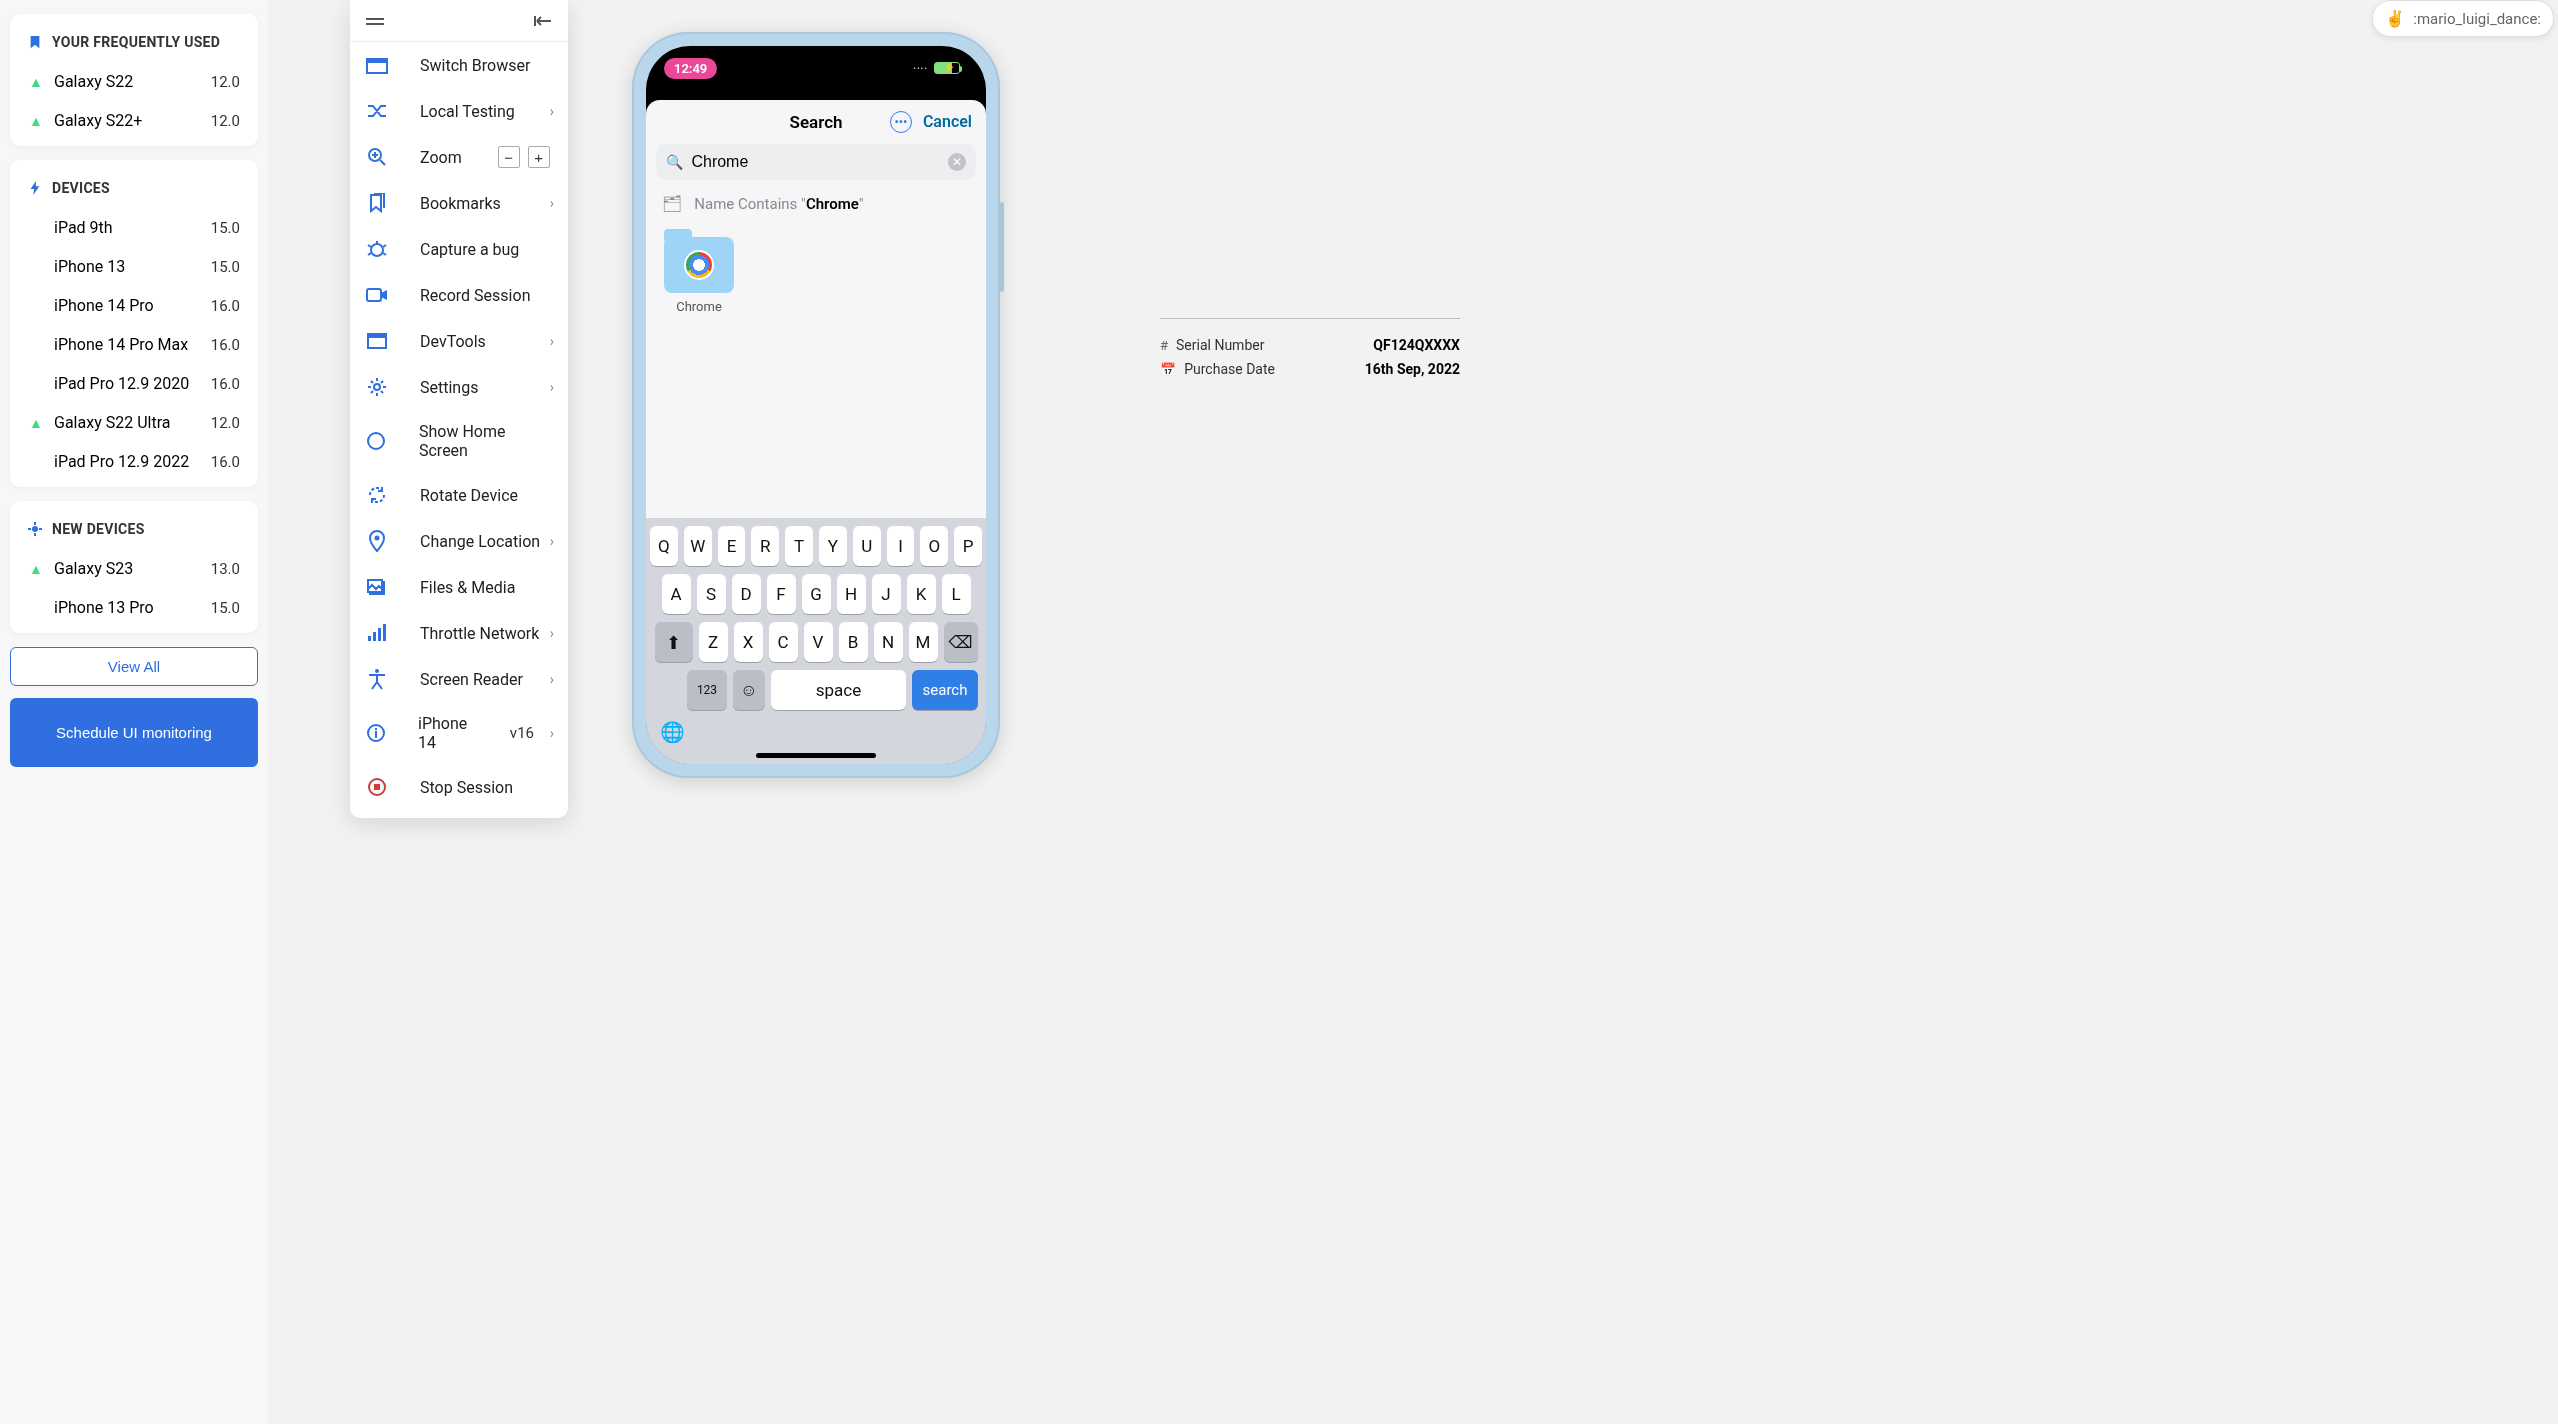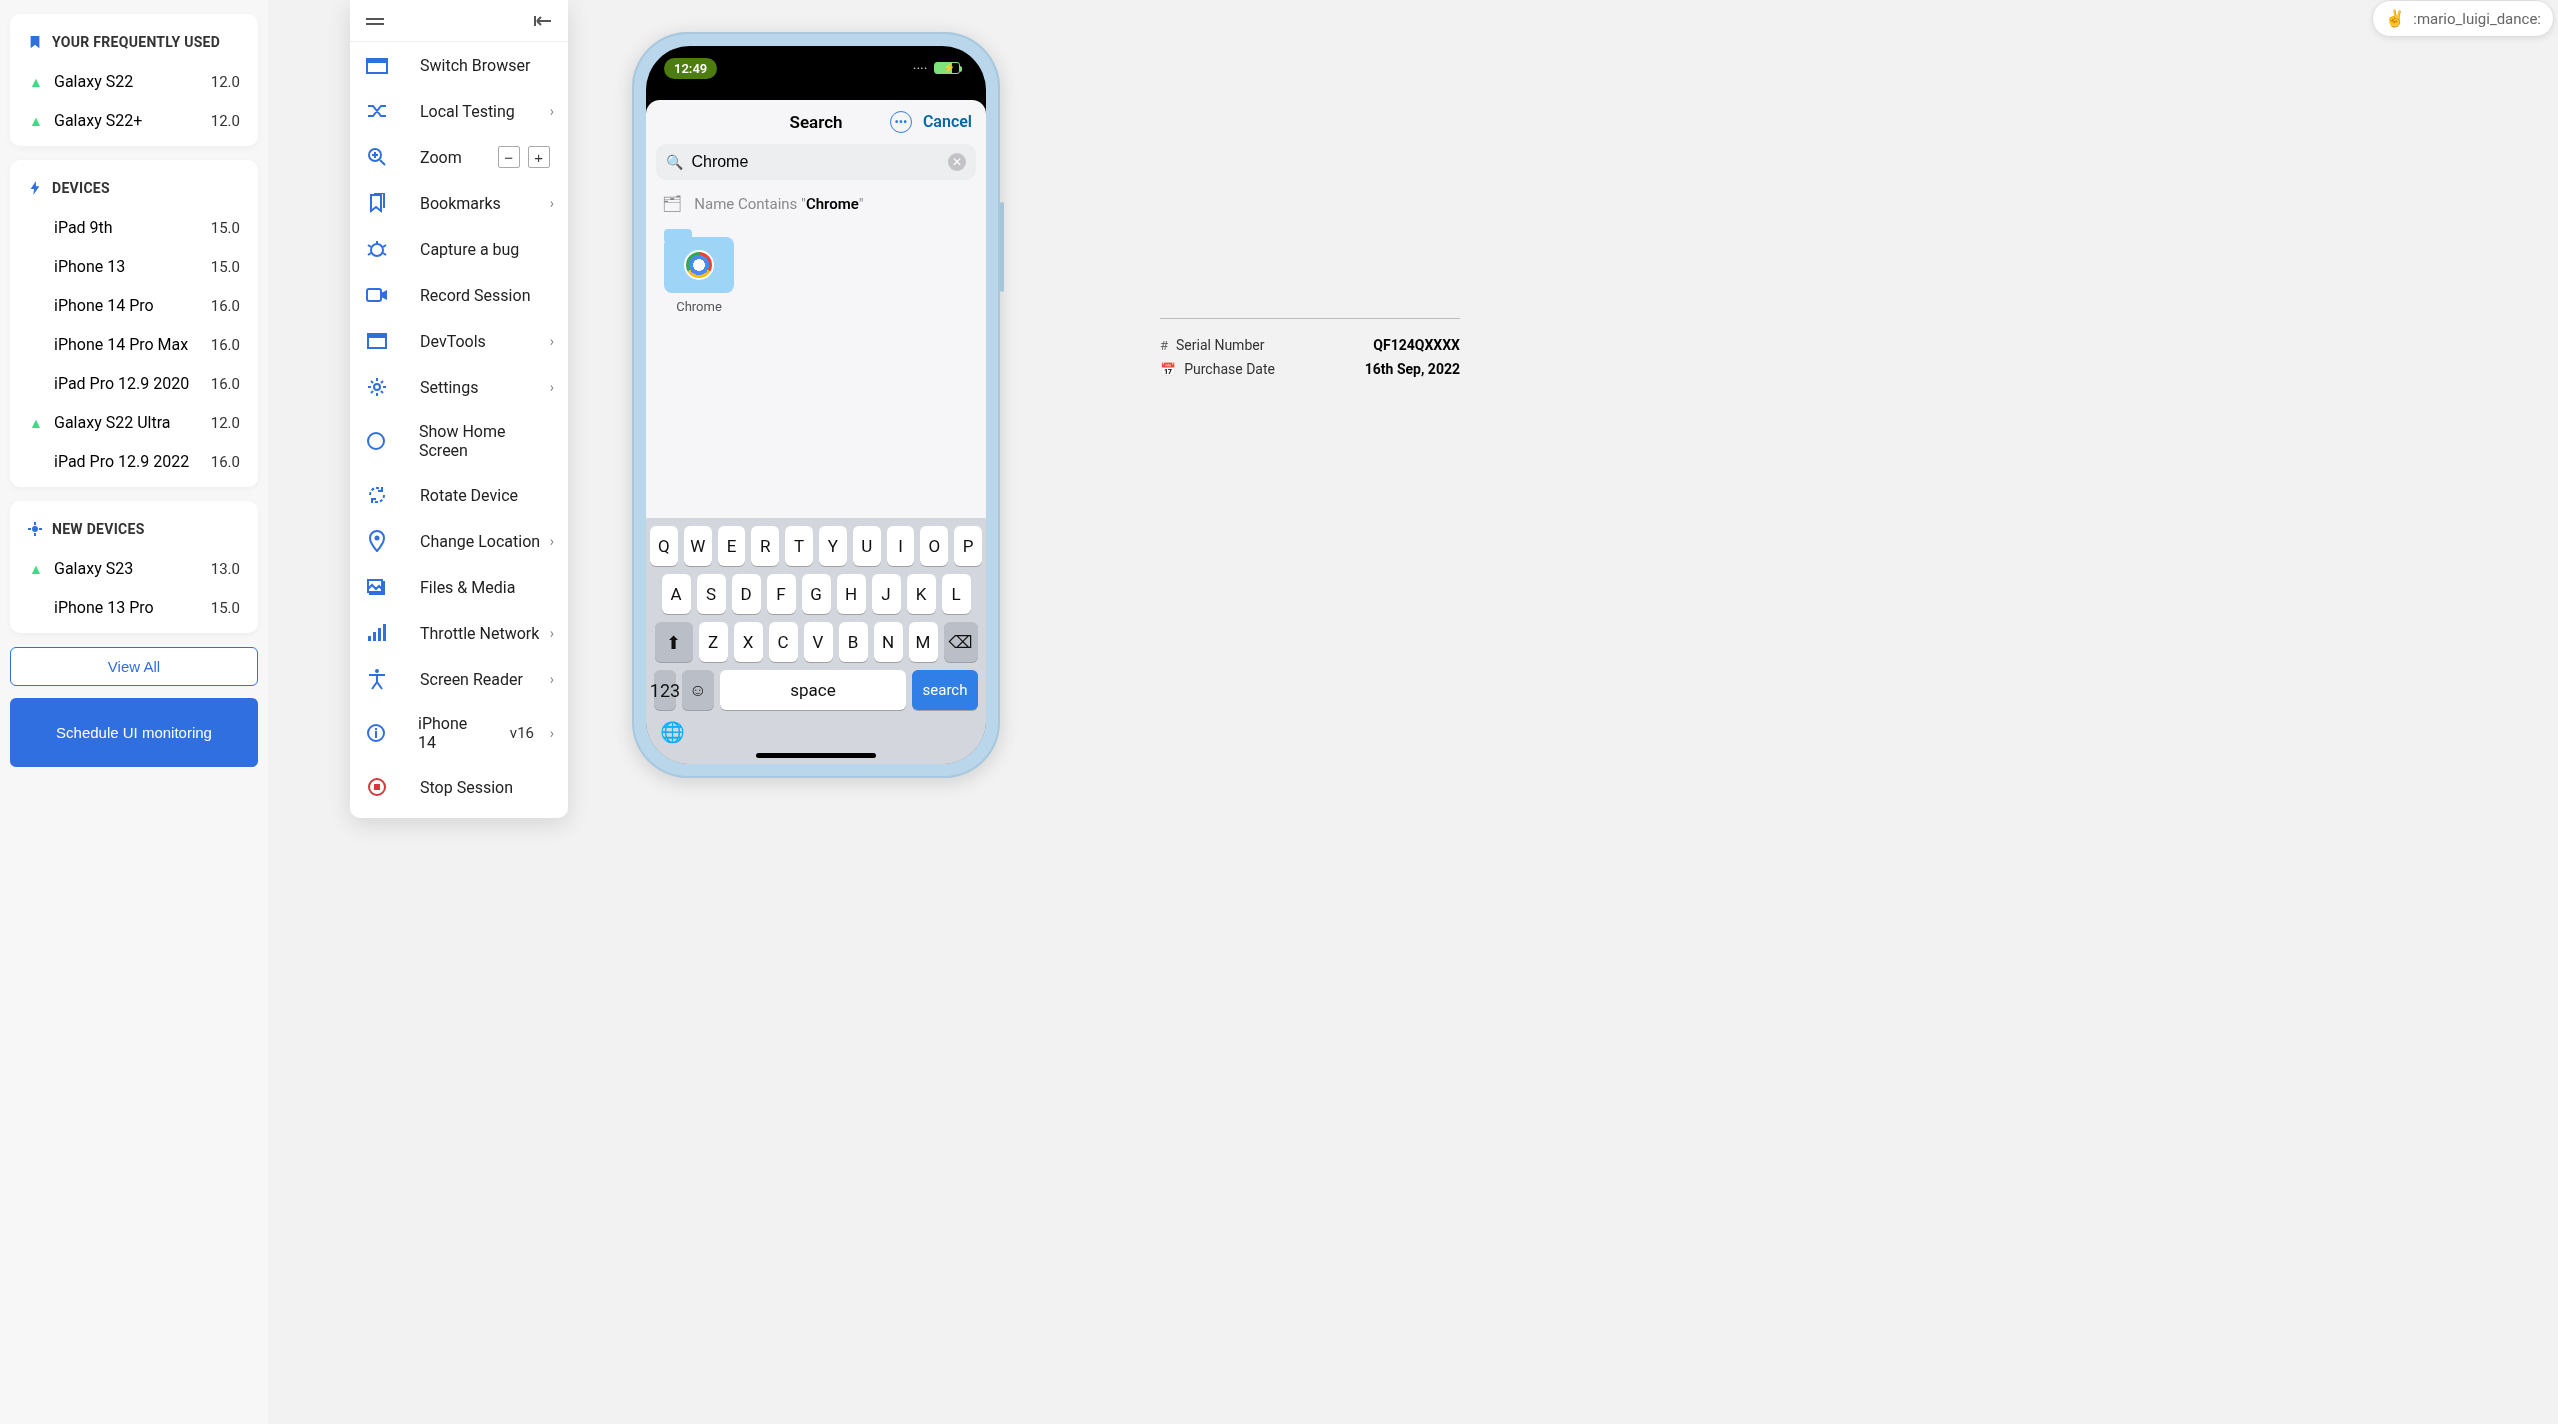--- a/index.html
+++ b/index.html
@@ -141,21 +141,21 @@
   z-index: 5;
 }
 .statusbar {
   position: absolute; top: 0; left: 0; right: 0;
   height: 44px;
   display: flex; align-items: center; justify-content: space-between;
   padding: 0 26px 0 18px;
   z-index: 4;
 }
 .time-pill {
-  background: #4d7c0f; color: #fff;
+  background: #ec4899; color: #fff;
   border-radius: 14px;
   padding: 3px 10px;
   font-size: 13px; font-weight: 600;
 }
 .status-right { display: flex; align-items: center; gap: 6px; color: #fff; }
 .dots { font-size: 8px; letter-spacing: 1px; color: #d0d0d0; }
 .battery {
   width: 26px; height: 12px;
   border: 1px solid #7fe27b; border-radius: 3px;
   position: relative; background: linear-gradient(90deg,#7fe27b 0 70%, transparent 70%);
@@ -245,21 +245,21 @@
 .key {
   background:#fff; border-radius:6px;
   width: 29px; height: 40px;
   display:flex; align-items:center; justify-content:center;
   font-size: 17px; color:#111;
   box-shadow: 0 1px 0 rgba(0,0,0,.25);
 }
 .key.fn { background:#b9bec7; }
 .key.bksp { width: 34px; }
 .key.shift { width: 38px; font-size: 18px; }
-.key.num { width: 22px; font-size: 18px; }
+.key.num { width: 40px; font-size: 12px; margin-left: 33px; }
 .key.emoji { width: 32px; }
 .key.space { flex:1; }
 .key.search { background:#2f7fe6; color:#fff; width: 66px; font-size: 15px; }
 .kbottom { display:flex; gap:6px; padding: 0 4px; }
 .globe { margin-top:10px; padding-left: 10px; color:#5b5b60; font-size:20px;}
 
 .home-bar {
   position:absolute; bottom:6px; left:50%; transform:translateX(-50%);
   width: 120px; height:5px; background:#000; border-radius: 4px;
 }

